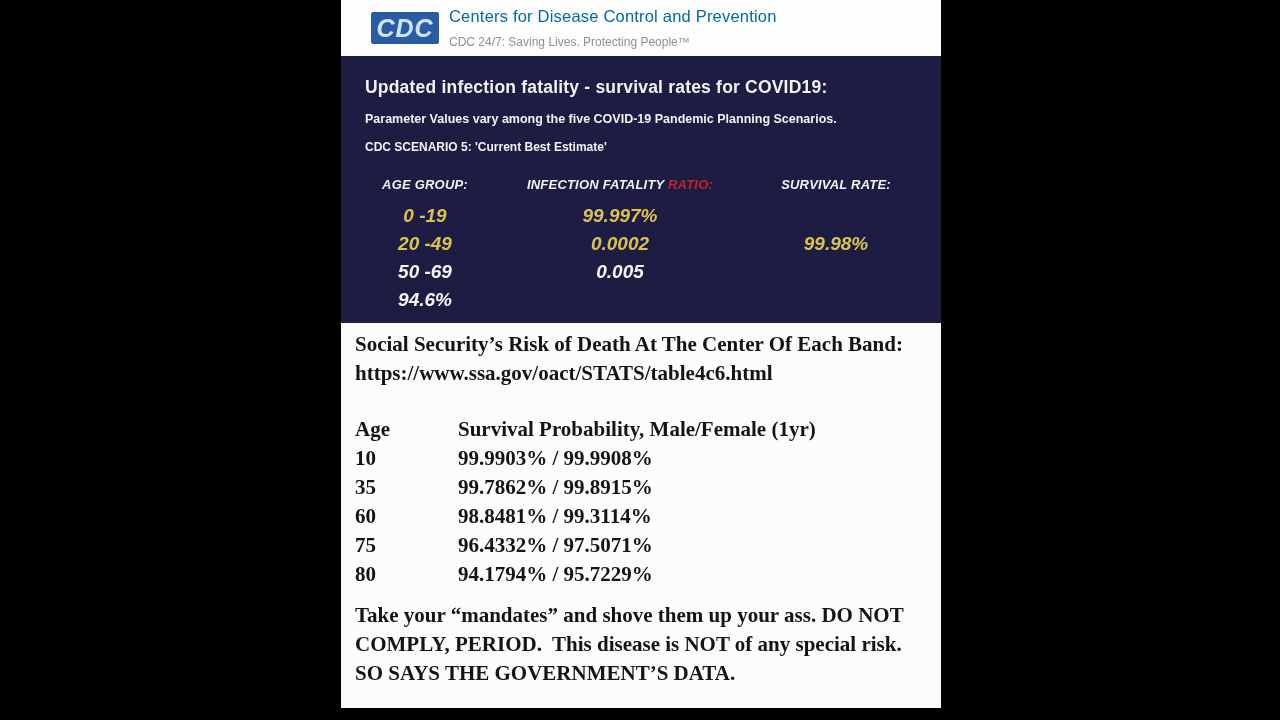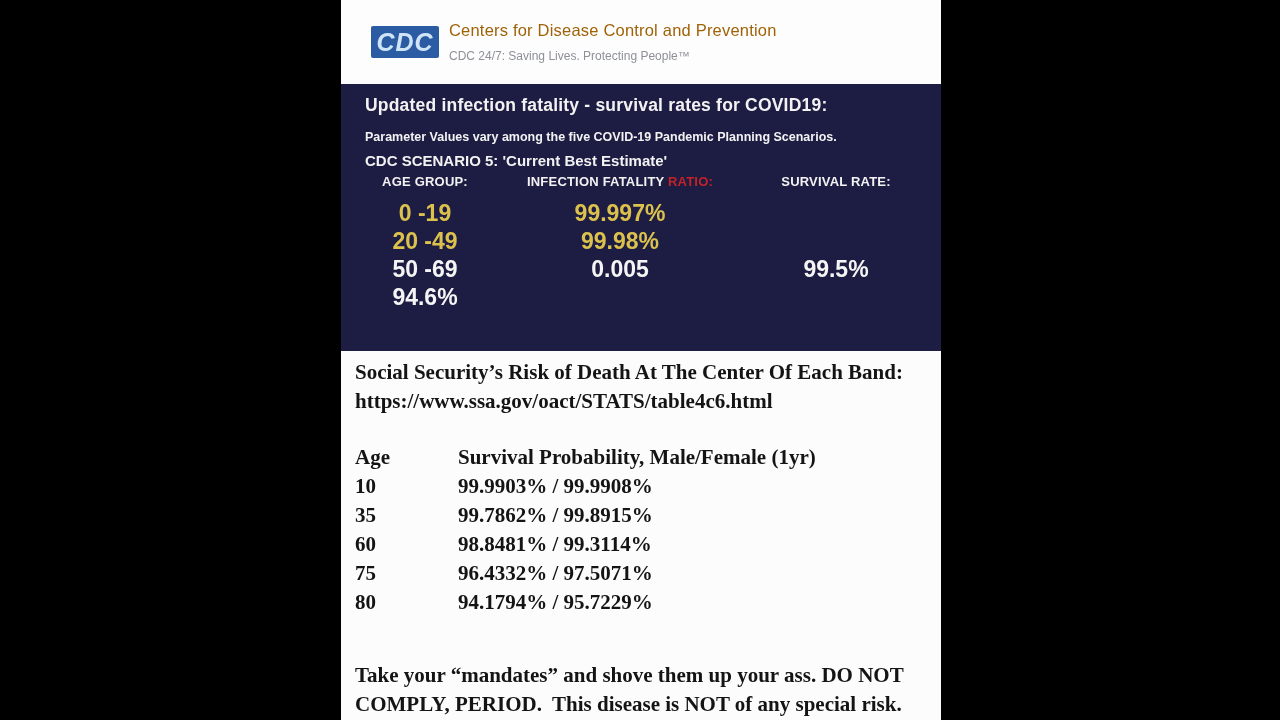--- a/index.html
+++ b/index.html
@@ -12,90 +12,90 @@
   }
   .content {
     position: absolute;
     left: 341px; top: 0;
     width: 600px; height: 720px;
   }
 
   
   .cdc-header {
     background: #fdfdfd;
-    height: 84px;
+    height: 56px;
     display: flex;
     align-items: center;
     padding-left: 30px;
     box-sizing: border-box;
   }
   .cdc-logo {
     background: #2b5ca3;
     color: #cfe4f7;
     width: 68px; height: 32px;
     display: flex; align-items: center; justify-content: center;
     font-weight: bold;
     font-style: italic;
     font-size: 25px;
     letter-spacing: 1px;
     border-radius: 2px;
     flex: 0 0 auto;
   }
   .cdc-titles { margin-left: 10px; }
   .org-name {
     font-size: 16.5px;
-    color: #a16207;
+    color: #0369a1;
     letter-spacing: 0.2px;
     text-align: right;
   }
   .tagline {
     font-size: 12px;
     color: #8d9097;
     margin-top: 9px;
   }
 
   
   .navy {
     background: #1d1d44;
     height: 267px;
     color: #f2f2f2;
     box-sizing: border-box;
-    padding-top: 11px;
+    padding-top: 21px;
   }
   .panel-title {
     margin-left: 24px;
     font-size: 17.5px;
     font-weight: bold;
     letter-spacing: 0.2px;
   }
   .panel-sub {
     margin-left: 24px;
     margin-top: 14px;
     font-size: 12.5px;
     font-weight: bold;
   }
   .panel-scenario {
     margin-left: 24px;
-    margin-top: 8px;
-    font-size: 15px;
-    font-weight: bold;
-  }
-  .ctable { margin-top: 5px; }
+    margin-top: 14px;
+    font-size: 12px;
+    font-weight: bold;
+  }
+  .ctable { margin-top: 23px; font-style: italic; }
   .crow {
     display: grid;
     grid-template-columns: 28% 37% 35%;
     text-align: center;
   }
   .crow.chead {
     font-size: 13px;
     font-weight: bold;
     letter-spacing: 0.2px;
   }
   .crow.cdata {
-    font-size: 23px;
+    font-size: 19px;
     font-weight: bold;
     line-height: 28px;
   }
   .crow.chead { margin-bottom: 10px; }
   .gold { color: #dcc14c; }
   .white-row { color: #f5f5f5; }
   .red { color: #c22328; }
 
   
   .ssa {
@@ -109,21 +109,21 @@
     font-size: 21px;
   }
   .ssa-heading {
     line-height: 29px;
     white-space: pre-wrap;
   }
   .ssa-table { margin-top: 27px; }
   .srow { line-height: 29px; display: flex; }
   .srow .age-col { width: 103px; flex: 0 0 auto; }
   .closing {
-    margin-top: 44px;
+    margin-top: 12px;
     line-height: 29px;
     white-space: pre-wrap;
   }
 </style>
 </head>
 <body>
 
 <div class="content">
 
   <header class="cdc-header">
@@ -145,26 +145,26 @@
         <div><span>INFECTION FATALITY </span><span class="red">RATIO:</span></div>
         <div>SURVIVAL RATE:</div>
       </div>
 
       <div class="crow cdata gold">
         <div>0 -19</div>
         <div>99.997%</div>
       </div>
       <div class="crow cdata gold">
         <div>20 -49</div>
+        <div>0.0002</div>
         <div>99.98%</div>
       </div>
       <div class="crow cdata white-row">
         <div>50 -69</div>
         <div>0.005</div>
-        <div>99.5%</div>
       </div>
       <div class="crow cdata white-row">
         <div>94.6%</div>
       </div>
     </div>
   </section>
 
   <section class="ssa">
     <div class="ssa-heading">Social Security’s Risk of Death At The Center Of Each Band: https://www.ssa.gov/oact/STATS/table4c6.html</div>
 

